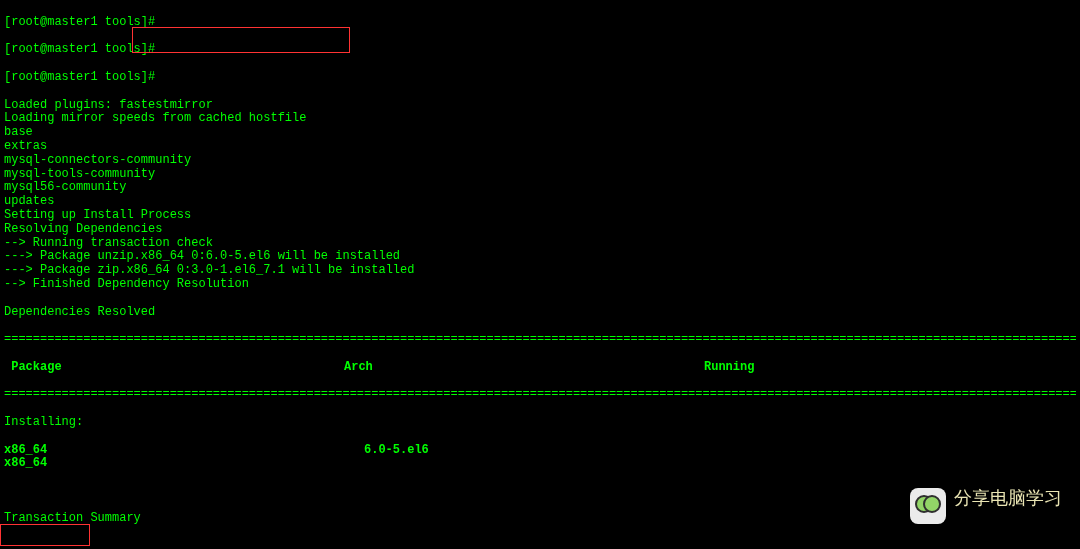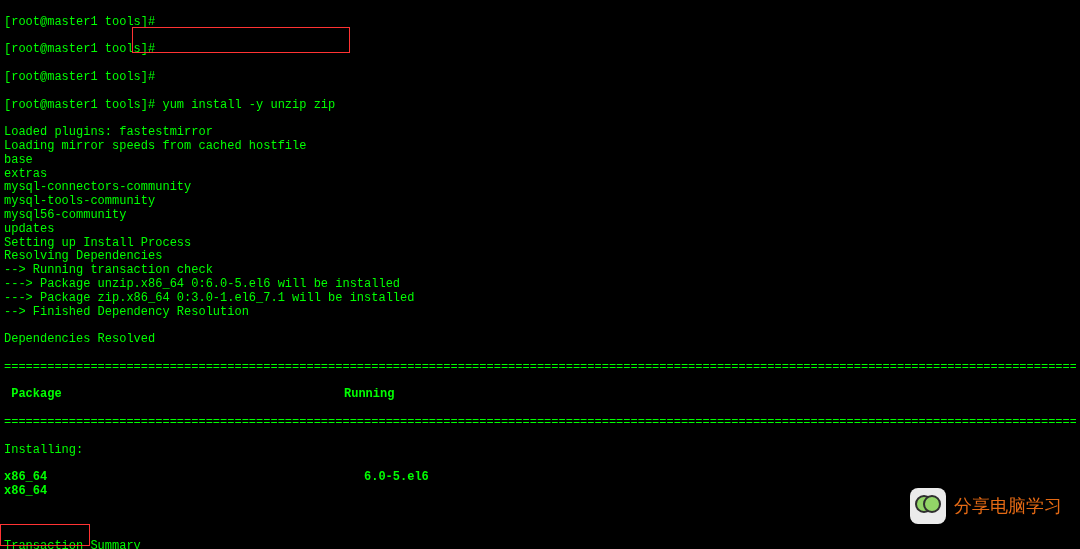--- a/index.html
+++ b/index.html
@@ -33,22 +33,22 @@
   }
   .row { display: flex; font-weight: bold; }
   .col-p { width: 340px; }
   .col-a { width: 360px; }
   .col-v { flex: 1; }
   .watermark {
     position: absolute;
     right: 18px;
     bottom: 25px;
     display: flex;
-    align-items: center;
-    color: #f97316;
+    align-items: flex-start;
+    color: #fef9c3;
     font-family: sans-serif;
     font-size: 18px;
     opacity: 0.92;
     gap: 8px;
     margin-left: 8px;
   }
   .watermark-icon {
     width: 36px; height: 36px;
     background: #fff;
     border-radius: 8px;
@@ -66,25 +66,25 @@
   .watermark-icon::before{left:5px;top:7px;}
   .watermark-icon::after{right:5px;top:7px;}
 </style>
 </head>
 <body>
 
 <div class="terminal">
 <span class="line">[root@master1 tools]#</span>
 <span class="line">[root@master1 tools]#</span>
 <span class="line">[root@master1 tools]#</span>
-<span class="line">[root@master1 tools]# yum install -y unzip zip</span>
 <div id="block-top"><span class="line">Loaded plugins: fastestmirror</span><span class="line">Loading mirror speeds from cached hostfile</span><span class="line">base</span><span class="line">extras</span><span class="line">mysql-connectors-community</span><span class="line">mysql-tools-community</span><span class="line">mysql56-community</span><span class="line">updates</span><span class="line">Setting up Install Process</span><span class="line">Resolving Dependencies</span><span class="line">--&gt; Running transaction check</span><span class="line">---&gt; Package unzip.x86_64 0:6.0-5.el6 will be installed</span><span class="line">---&gt; Package zip.x86_64 0:3.0-1.el6_7.1 will be installed</span><span class="line">--&gt; Finished Dependency Resolution</span><span class="line"> </span><span class="line">Dependencies Resolved</span></div>
 <span class="line hr">============================================================================================================================================================================</span>
 <div class="row">
   <span class="col-p"> Package</span>
+  <span class="col-a">Arch</span>
   <span class="col-v">Running</span>
 </div>
 <span class="line hr">============================================================================================================================================================================</span>
 <span class="line">Installing:</span>
 <div id="table-rows"><div class="row"><span class="col-a">x86_64</span><span class="col-v">6.0-5.el6</span></div><div class="row"><span class="col-a">x86_64</span></div></div>
 <span class="line"> </span>
 <span class="line">Transaction Summary</span>
 
 
 

